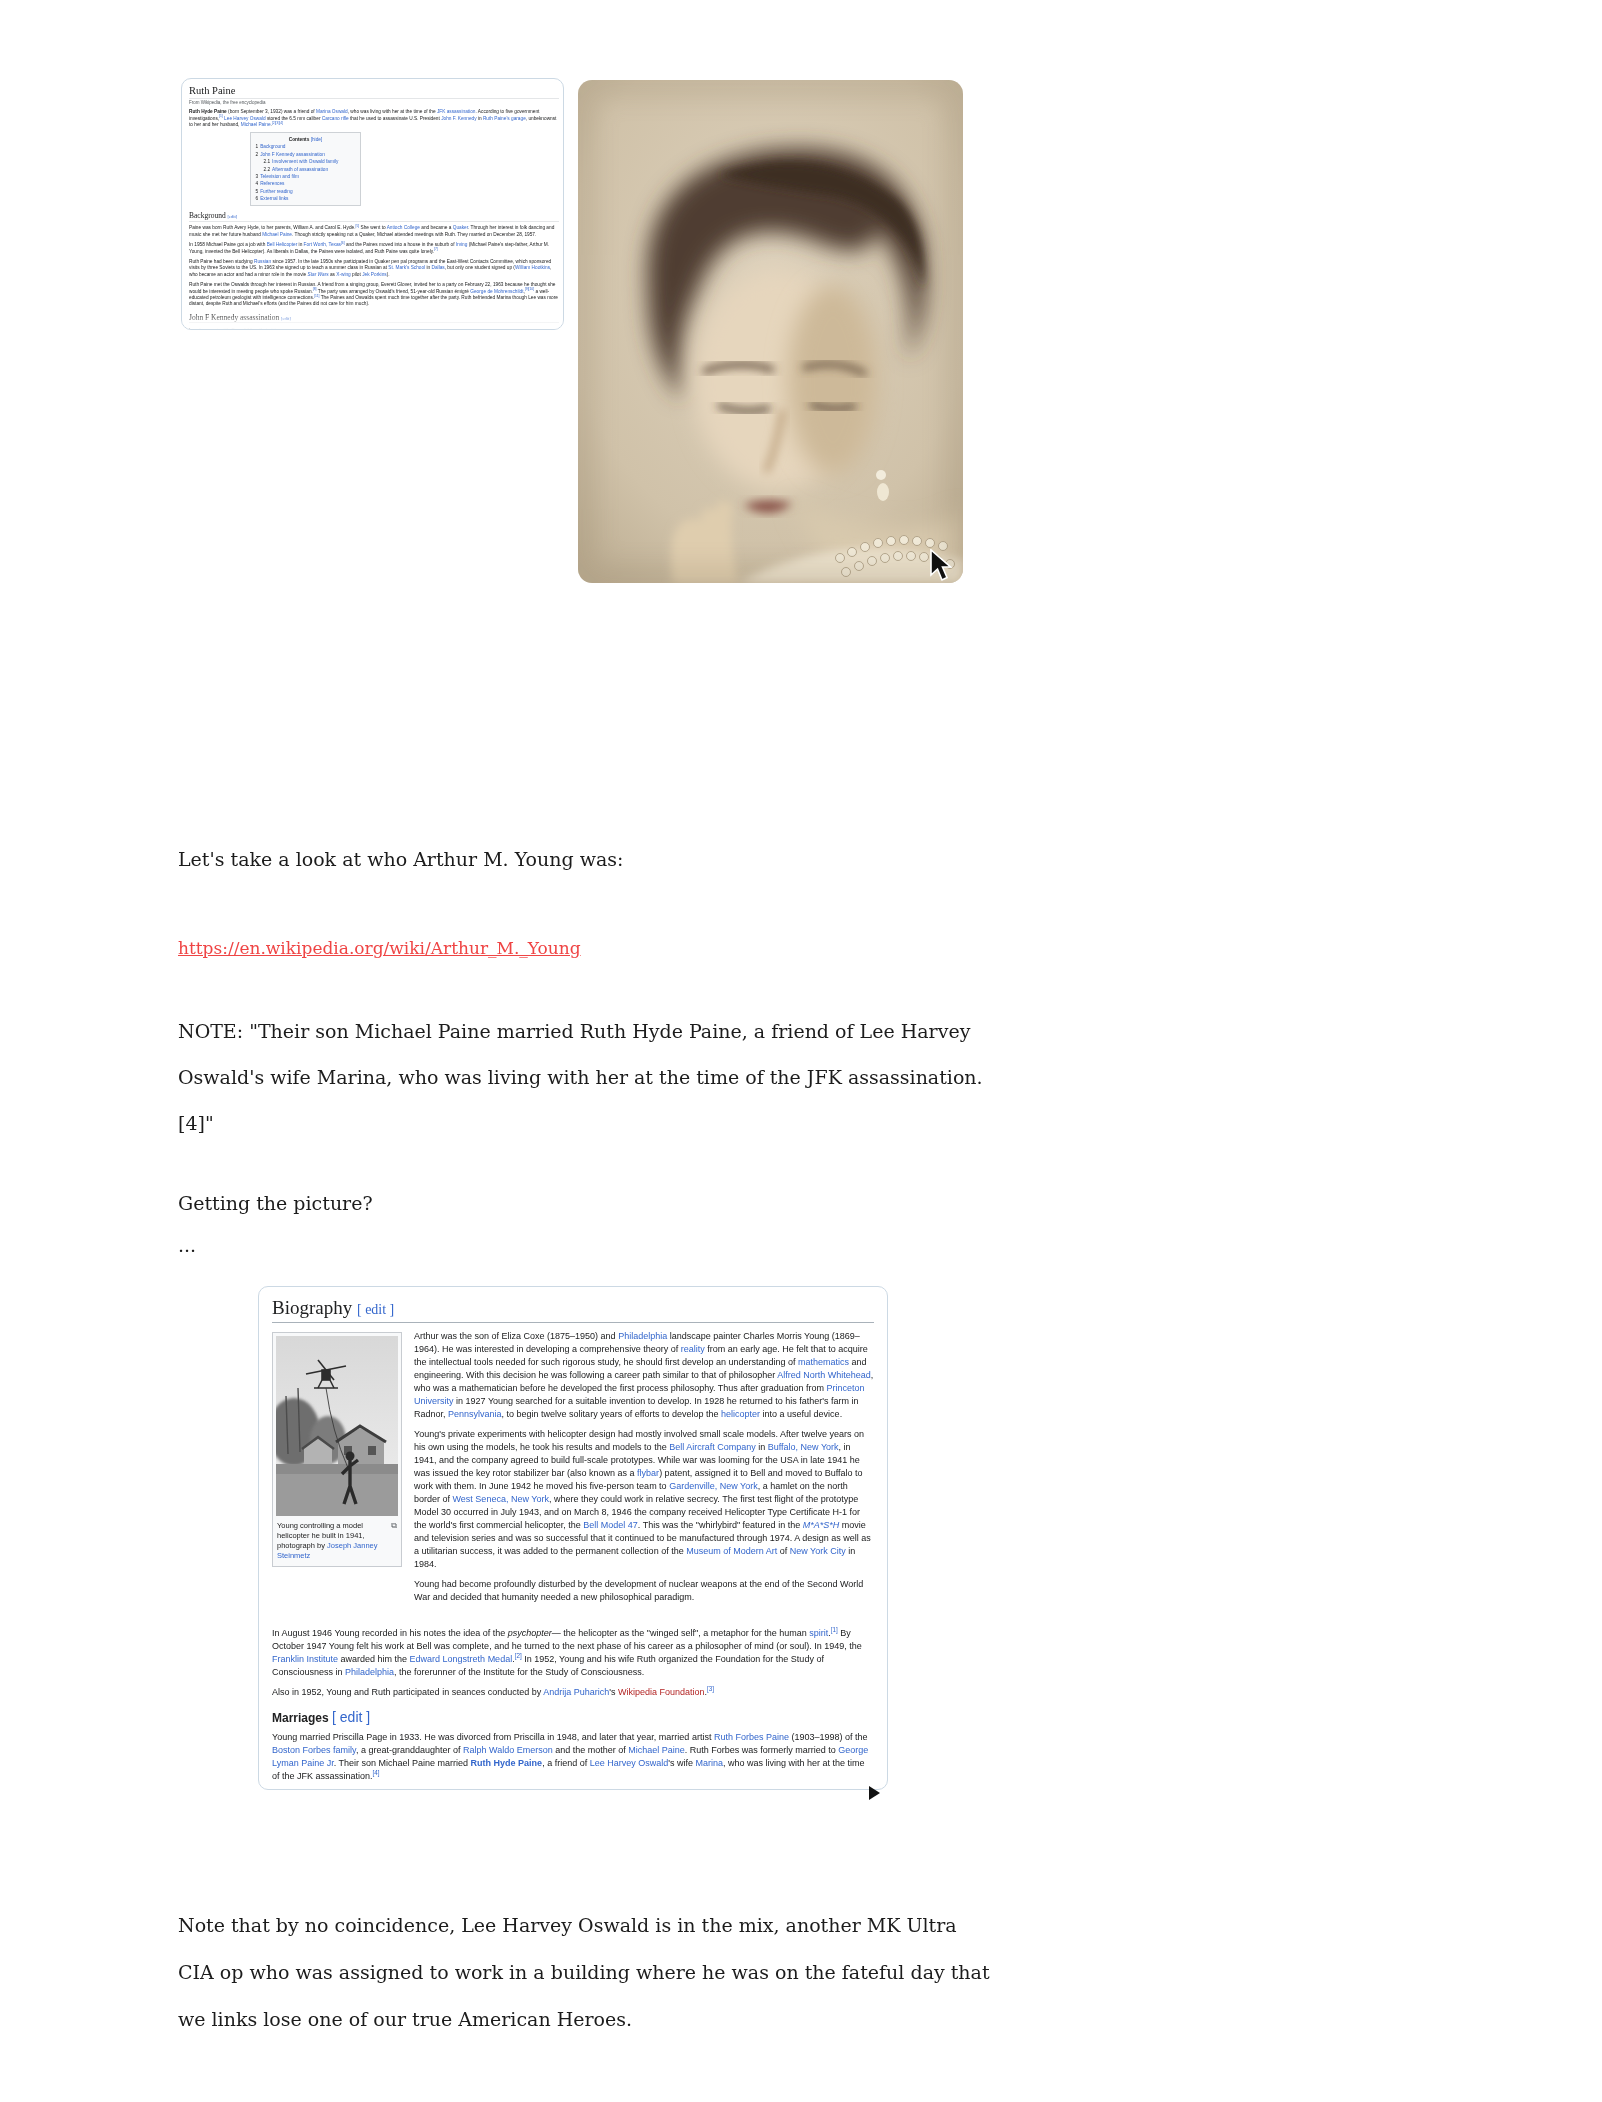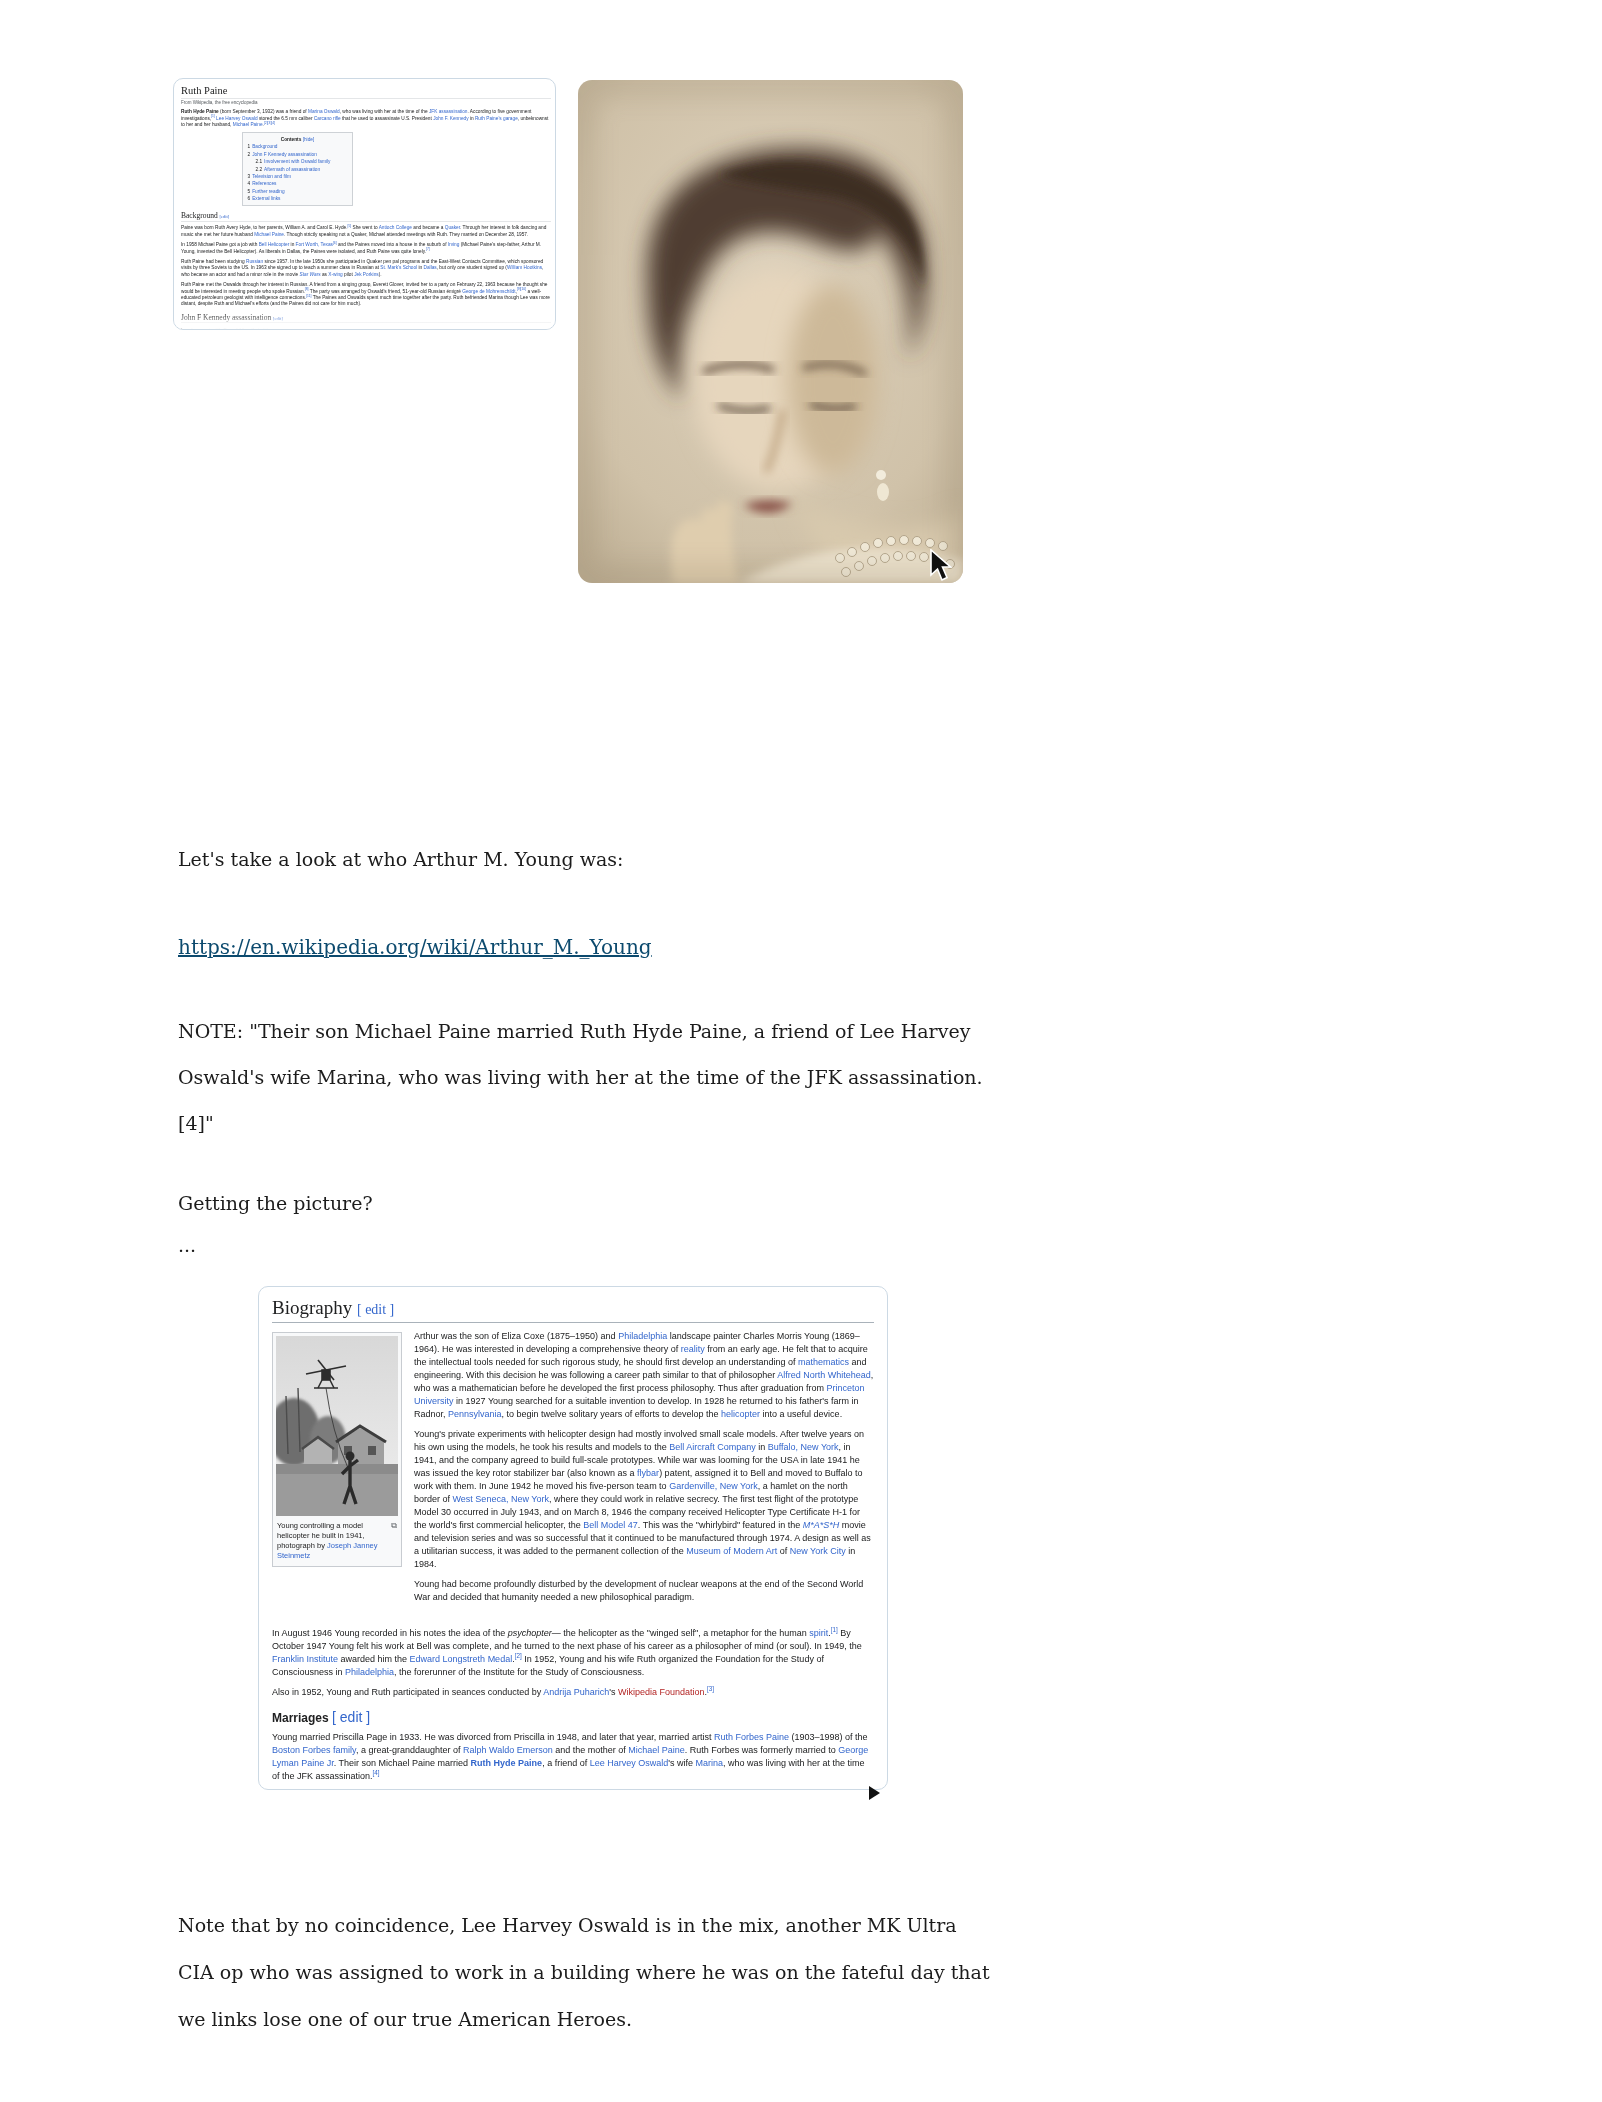--- a/index.html
+++ b/index.html
@@ -1,35 +1,35 @@
 <!DOCTYPE html>
 <html><head>
 <meta charset="utf-8">
 <style>
   html,body{margin:0;padding:0;background:#ffffff;}
   body{width:1602px;height:2102px;position:relative;font-family:"Liberation Sans",sans-serif;}
 
   
   .main-text{position:absolute;left:178px;width:820px;font-family:"DejaVu Serif",serif;
              font-size:19px;line-height:46px;color:#1c1c1c;}
-  a.ext-link{color:#0c4a6e;text-decoration:underline;font-family:"DejaVu Serif",serif;font-size:20px;}
+  a.ext-link{color:#ef4444;text-decoration:underline;font-family:"DejaVu Serif",serif;font-size:17px;}
 
   
   .wiki-card{position:absolute;background:#ffffff;border:1px solid #ccd9e4;border-radius:10px;
              overflow:hidden;box-sizing:border-box;}
   .sg-l{color:#3366cc}
   .sg-r{color:#b32424}
   .sg-b{font-weight:bold}
   .sg-bl{font-weight:bold;color:#3366cc}
   .sg-i{font-style:italic}
   .sg-il{font-style:italic;color:#3366cc}
   .sg-s{color:#3366cc;font-size:70%;vertical-align:super;line-height:0}
 
   
-  #ruth-card{left:173px;top:78px;width:383px;height:252px;}
+  #ruth-card{left:181px;top:78px;width:383px;height:252px;}
   #ruth-scale{width:740px;transform:scale(0.5);transform-origin:0 0;padding:10px 14px;color:#202122;}
   .rp-h1{font-family:"Liberation Serif",serif;font-size:21px;font-weight:normal;margin:0 0 2px 0;
          border-bottom:1px solid #c8ccd1;padding-bottom:3px;}
   .rp-tag{font-size:9px;color:#54595d;margin:2px 0 8px 0;}
   .rp-p{font-size:9.5px;line-height:1.35;margin:0 0 8px 0;}
   .rp-toc{margin:10px 0 12px 122px;width:200px;border:1px solid #a2a9b1;background:#f8f9fa;
           padding:6px 10px;font-size:9.5px;}
   .rp-toc-h{text-align:center;margin-bottom:3px;}
   .rp-toc-row{line-height:1.55;}
   .rp-toc-row .num{color:#202122;margin-right:4px;}

